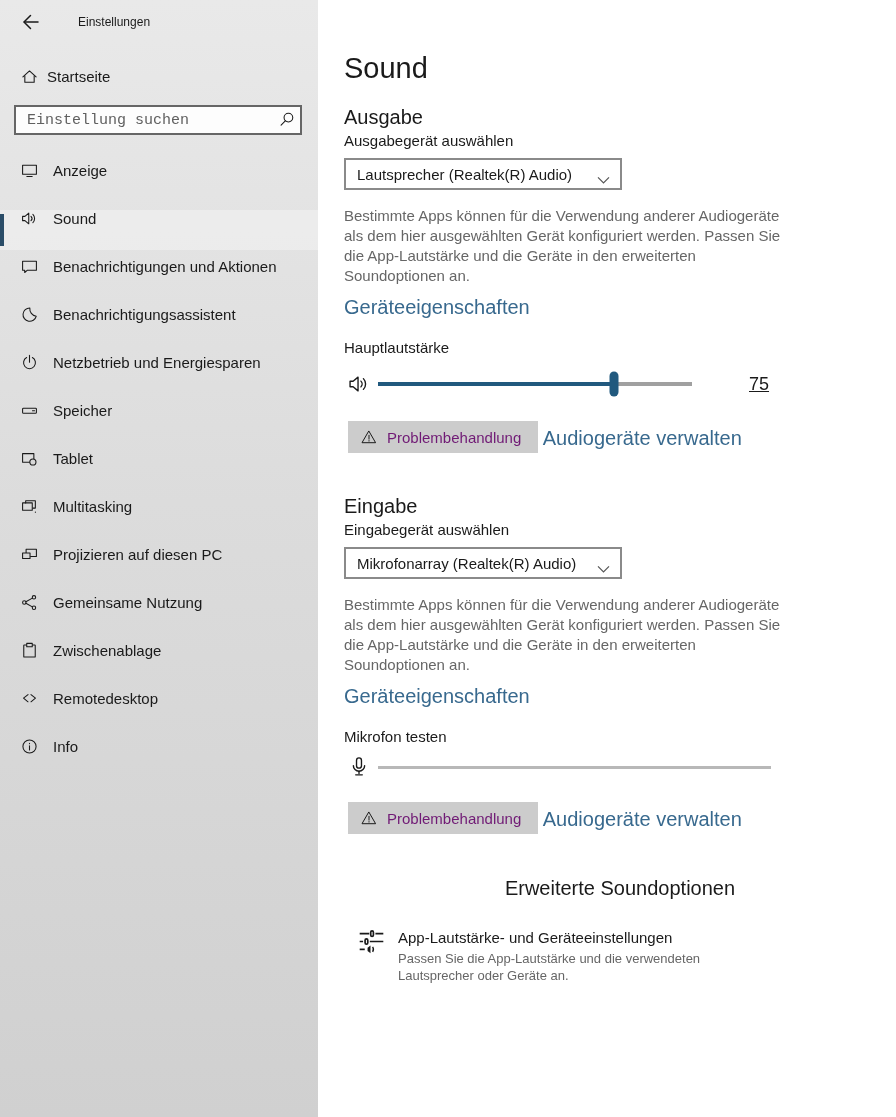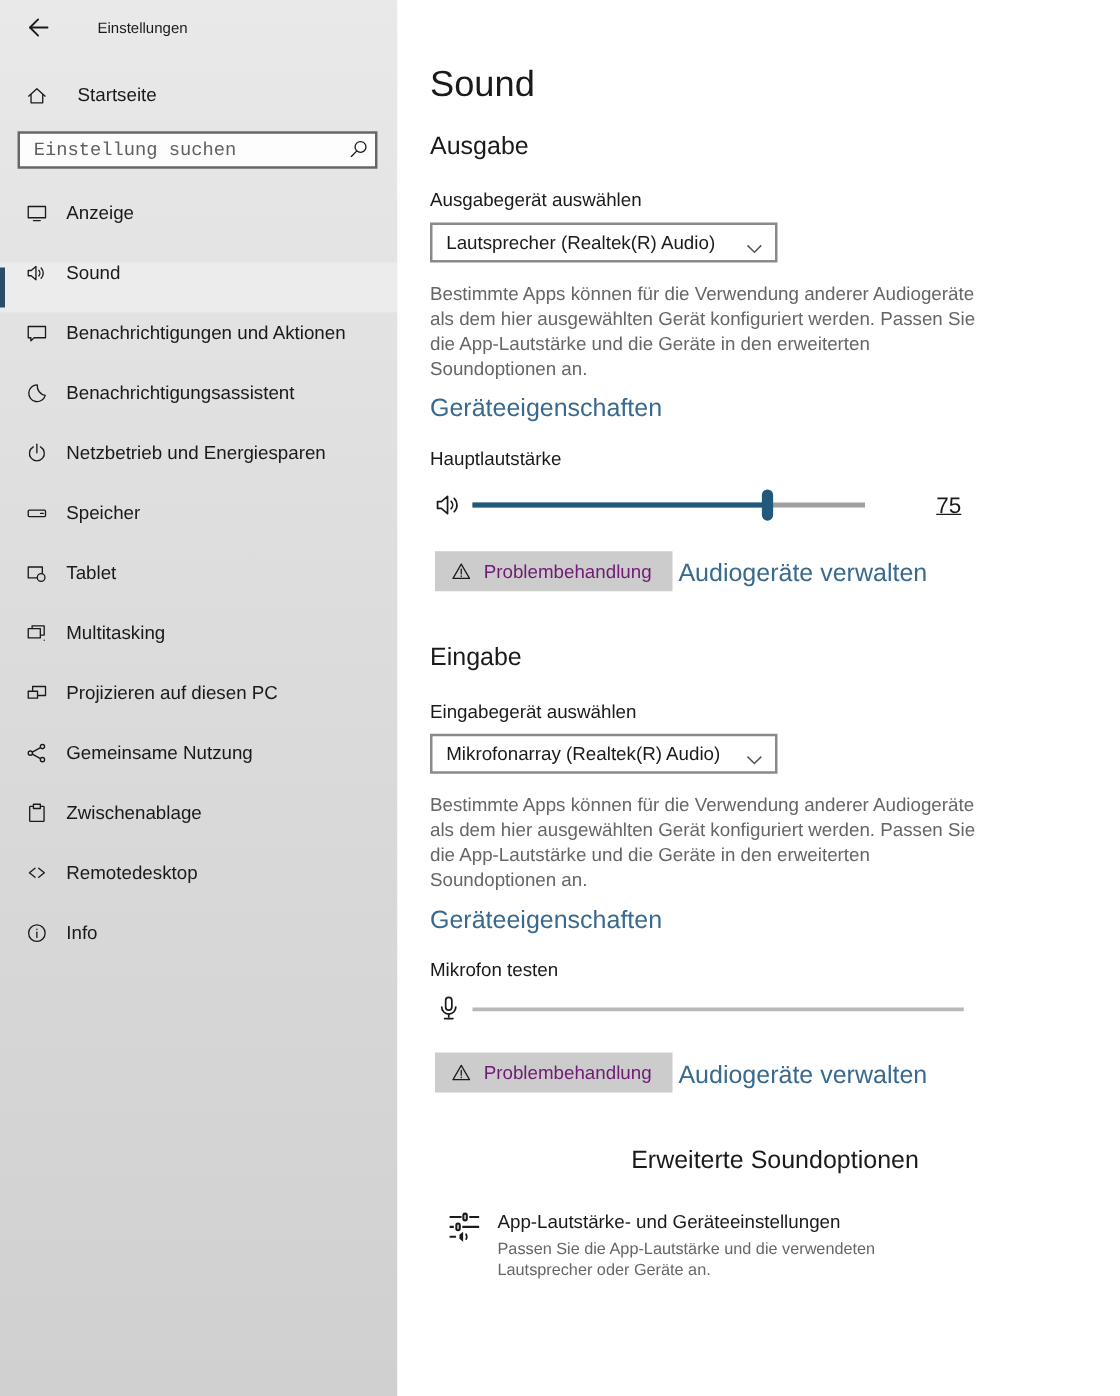--- a/index.html
+++ b/index.html
@@ -6,21 +6,21 @@
   html,body { width:896px; height:1117px; overflow:hidden; background:#fff;
     font-family:"Liberation Sans","DejaVu Sans",sans-serif; color:#1a1a1a; }
   body { position:relative; }
 
   
   .sidebar { position:absolute; left:0; top:0; bottom:0; width:318px;
     background:linear-gradient(180deg,#e9e9e9 0%,#dcdcdc 45%,#d0d0d0 100%); }
   .side-header { display:flex; align-items:center; padding:12px 0 0 20px; }
   .back-btn { width:20px; height:20px; cursor:pointer; }
   .win-title { font-size:12px; margin-left:38px; }
-  .home-row { display:flex; align-items:center; gap:24px; padding-left:21px; margin-top:32px; height:24px; cursor:pointer; }
+  .home-row { display:flex; align-items:center; gap:9px; padding-left:21px; margin-top:32px; height:24px; cursor:pointer; }
   .home-row .label { font-size:15px; }
   .searchbox { position:relative; margin:17px 16px 0 14px; }
   .searchbox input { width:100%; height:30px; border:2px solid #666; background:#fdfdfd;
     font-family:Liberation Mono, monospace; font-size:15px; color:#333; padding:0 30px 0 11px; outline:none; }
   .searchbox input::placeholder { color:#606060; opacity:1; }
   .searchbox .mag { position:absolute; right:7px; top:6px; width:17px; height:17px; }
   .group-label { font-size:15px; font-weight:bold; padding-left:14px; margin-top:24px; }
   .nav { margin-top:27px; }
   .nav-item { position:relative; display:flex; align-items:flex-start; gap:15px;
     height:40px; margin-bottom:8px; padding-left:21px; cursor:pointer; }
@@ -28,21 +28,21 @@
   .nav-item .label { font-size:15px; white-space:nowrap; }
   .nav-item.selected { background:rgba(255,255,255,0.32); }
   .nav-item.selected::before { content:""; position:absolute; left:0; top:4px; bottom:4px;
     width:4px; background:var(--navbar,#2b4d68); }
 
   
   .main { position:absolute; left:318px; top:0; right:0; bottom:0; background:#fff; padding-left:26px; }
   h1.page-title { font-size:29px; font-weight:400; margin-top:50px; line-height:36px; }
   h2.section { font-size:20px; font-weight:400; line-height:27px; }
   .sec-out h2 { margin-top:18px; }
-  .field-label { font-size:15px; line-height:20px; margin-top:20px; }
+  .field-label { font-size:15px; line-height:20px; }
   .select { margin-top:7px; width:278px; height:32px; border:2px solid #8a8a8a; background:#fff;
     display:flex; align-items:center; justify-content:space-between; padding:0 10px 0 11px;
     font-size:15px; cursor:pointer; }
   .select .chev { width:13px; height:9px; margin-top:2px; }
   p.desc { margin-top:16px; width:438px; font-size:15px; line-height:20px; color:#666; }
   a.link { display:inline-block; font-size:20px; line-height:20px; color:#38698e; text-decoration:none; cursor:pointer; }
   .lnk1 { margin-top:11px; }
   .vol-label { margin-top:20px; }
   .slider-row { margin-top:10px; margin-left:4px; display:flex; align-items:center; height:32px;text-decoration:underline; }
   .spk { width:22px; height:22px; }

